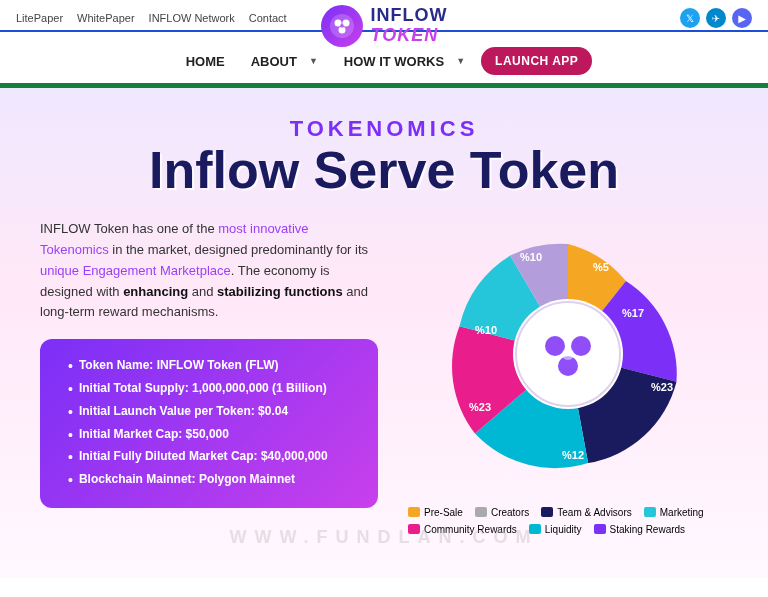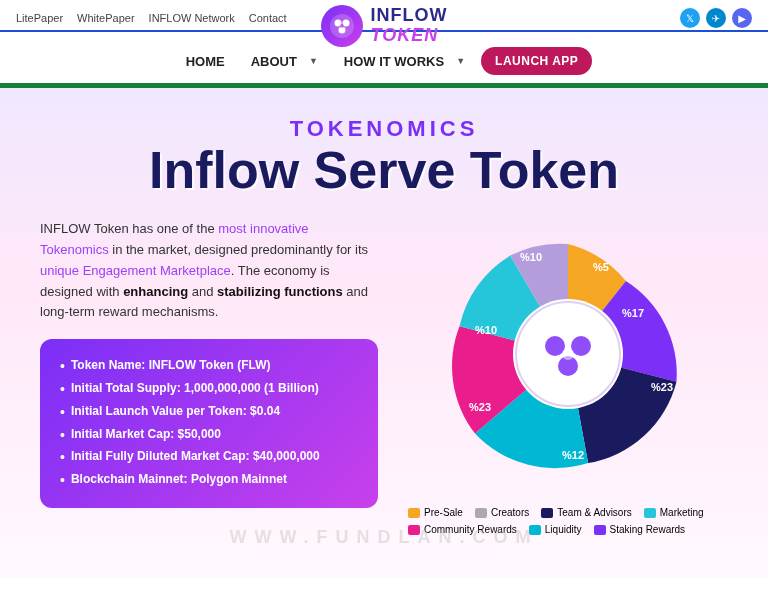--- a/index.html
+++ b/index.html
@@ -97,21 +97,21 @@
     .hero-content { display: flex; gap: 30px; align-items: flex-start; }
 
     .hero-left { flex: 1; }
     .hero-description { font-size: 13px; color: #333; line-height: 1.6; margin-bottom: 16px; }
     .hero-description .highlight-purple { color: #9b3ff8; }
     .hero-description strong { font-weight: 900; color: #111; }
 
     .info-box {
       background: linear-gradient(135deg, #7b2ff7, #c840eb);
       border-radius: 12px;
-      padding: 16px 20px;
+      padding: 16px 28px;
       color: #fff;
     }
     .info-box ul { list-style: none; padding: 0; }
     .info-box ul li {
       font-size: 12px;
       padding: 3px 0;
       display: flex;
       align-items: flex-start;
       gap: 6px;
     }
@@ -123,21 +123,21 @@
 
     .chart-container { position: relative; width: 300px; height: 280px; margin: 0 auto; }
 
     
     .pie-svg { width: 300px; height: 280px; }
 
     .legend-row {
       display: flex; flex-wrap: wrap; gap: 6px 12px;
       margin-top: 8px; font-size: 10px;
     }
-    .legend-item { display: flex; align-items: center; gap: 4px; }
+    .legend-item { display: flex; gap: 4px; }
     .legend-color { width: 12px; height: 10px; display: inline-block; border-radius: 2px; }
 
     
     .watermark {
       position: absolute;
       bottom: 30px;
       left: 50%;
       transform: translateX(-50%);
       font-size: 18px;
       font-weight: 700;

